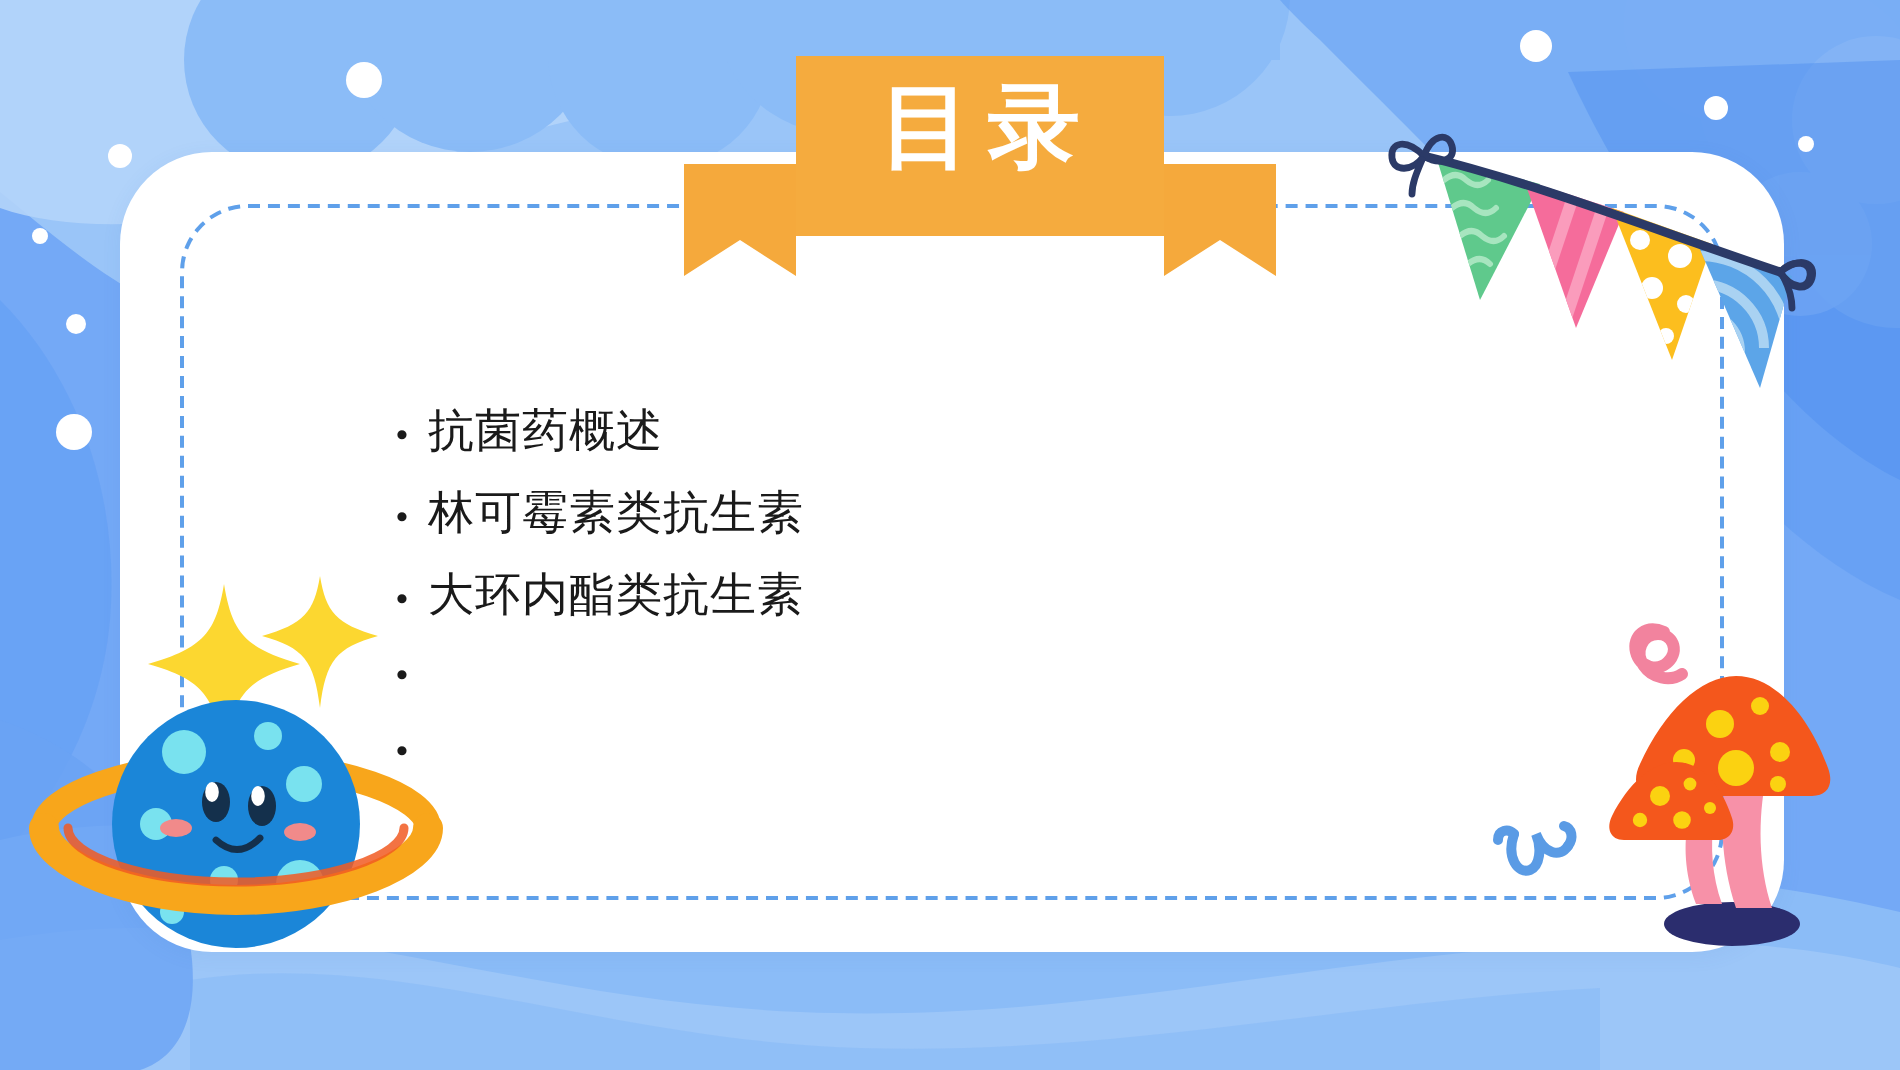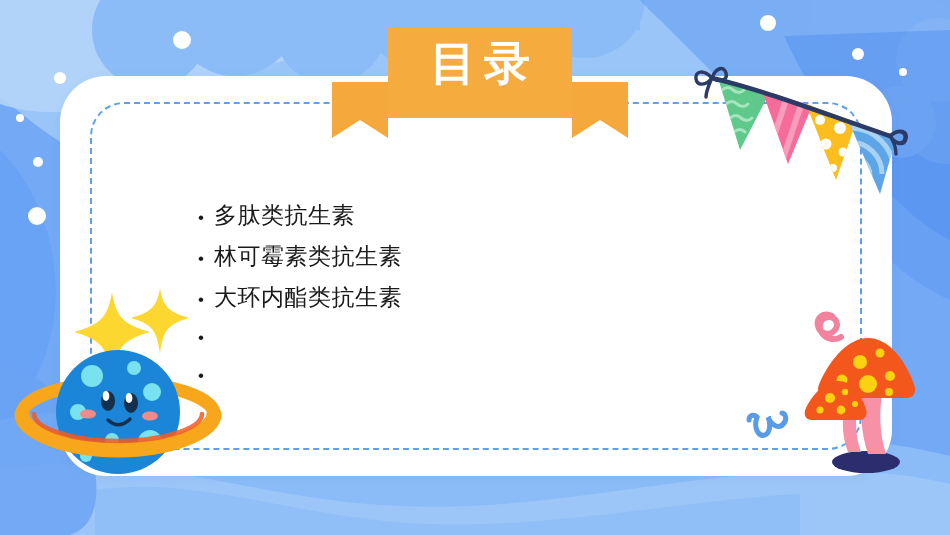--- a/index.html
+++ b/index.html
@@ -49,21 +49,21 @@
     right: 30px;
     bottom: 26px;
     border: 2px dashed #5FA0EA;
     border-radius: 34px;
     pointer-events: none;
   }
 
   
   #ribbon {
     position: absolute;
-    left: 330px;
+    left: 340px;
     top: 28px;
     width: 300px;
     height: 110px;
   }
   #ribbon svg { display:block; width:300px; height:110px; }
   #ribbon-label {
     position: absolute;
     left: 0;
     top: 0;
     width: 300px;
@@ -341,21 +341,21 @@
       <path d="M242,54 L212,54 L242,86 Z" fill="#E8761F"></path>
 
       <rect x="58" y="0" width="184" height="90" fill="#F5AB3E"></rect>
     </svg>
     <div id="ribbon-label">目录</div>
   </div>
 
   <div id="toc-list">
     <div class="toc-item">
       <span class="toc-bullet">•</span>
-      <span class="toc-text">多肽类抗生素</span>
+      <span class="toc-text">抗菌药概述</span>
     </div>
     <div class="toc-item">
       <span class="toc-bullet">•</span>
       <span class="toc-text">林可霉素类抗生素</span>
     </div>
     <div class="toc-item">
       <span class="toc-bullet">•</span>
       <span class="toc-text">大环内酯类抗生素</span>
     </div>
     <div class="toc-item">

